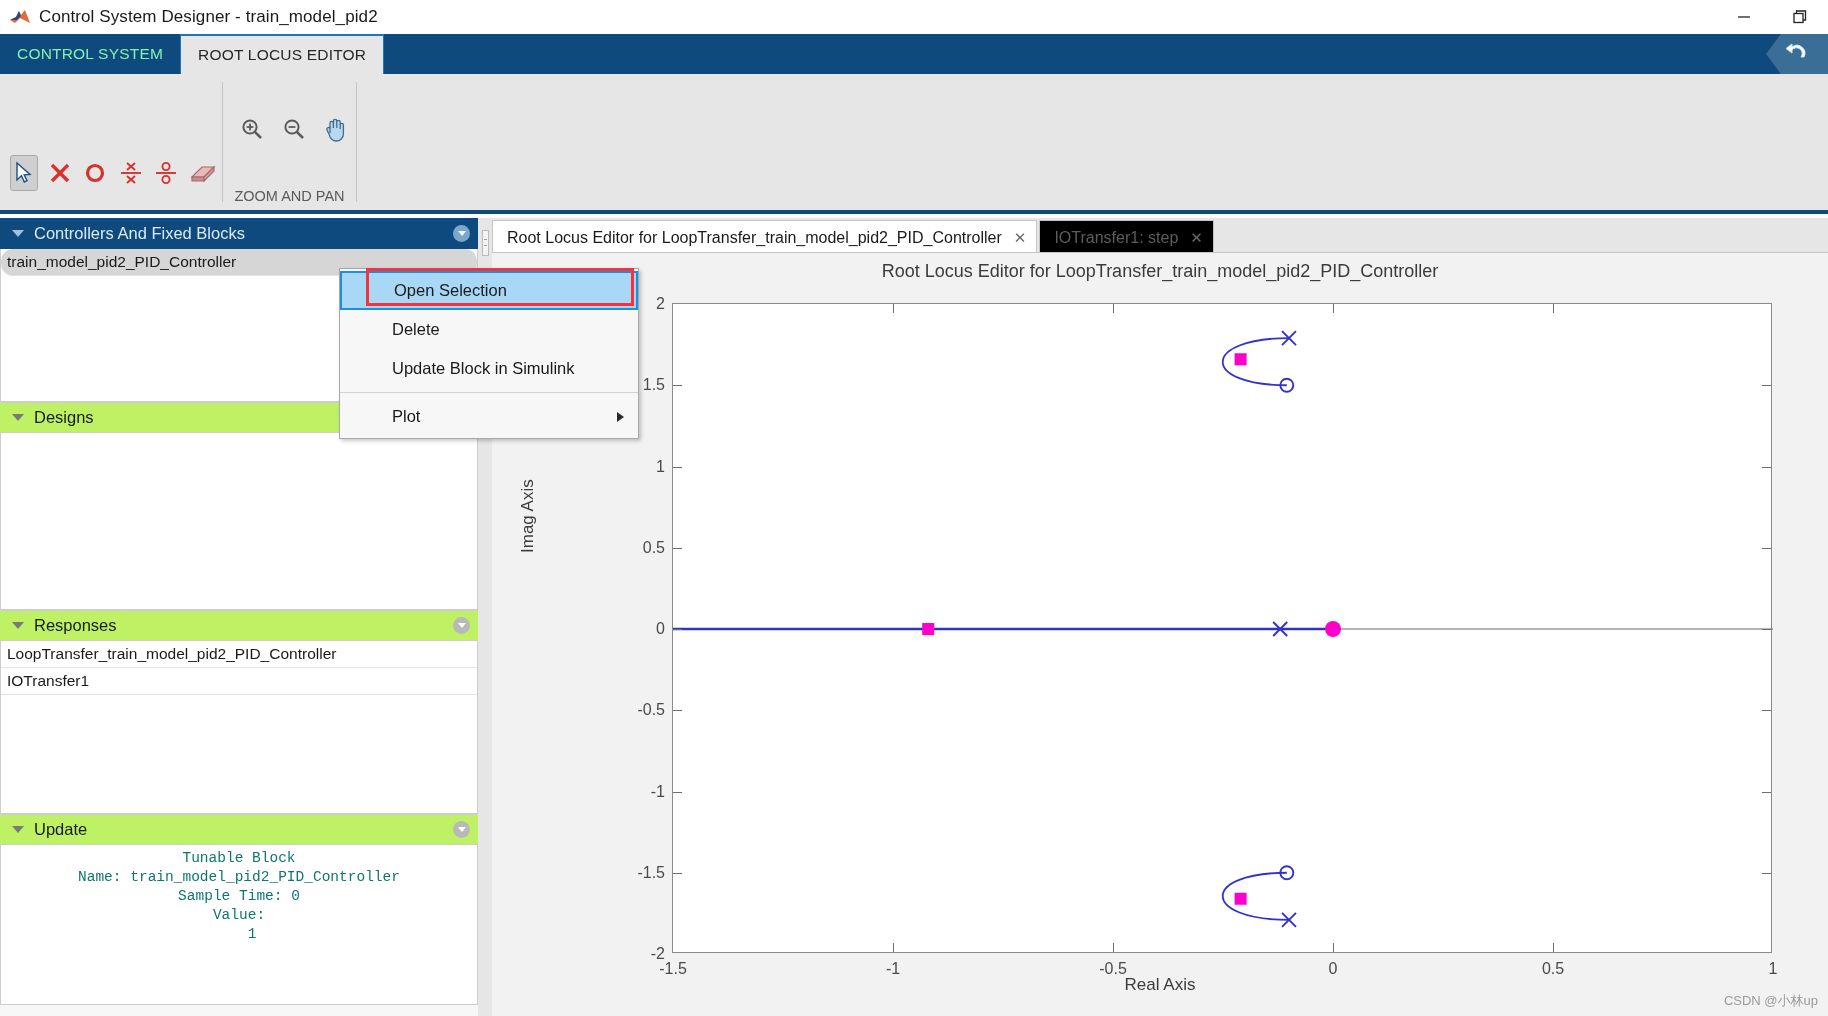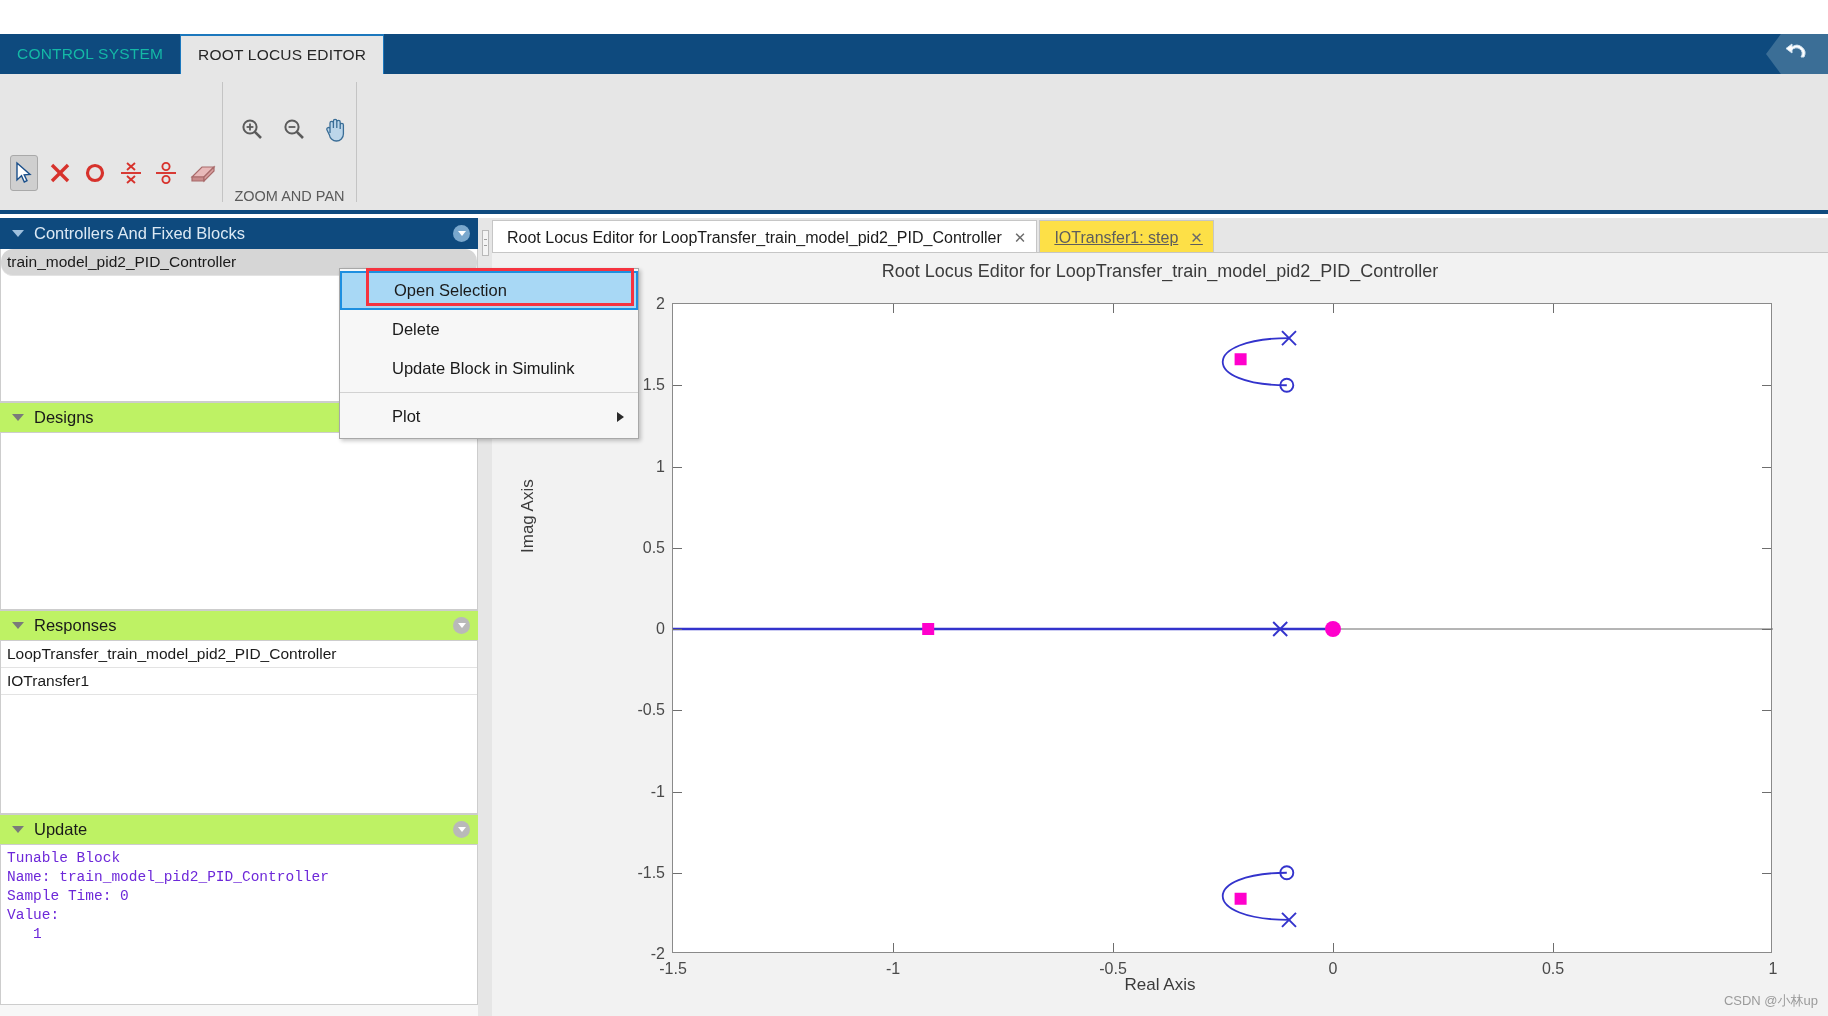--- a/index.html
+++ b/index.html
@@ -30,21 +30,21 @@
     color: #333;
   }
 
   
   .ribbon-tabs {
     position: absolute; left: 0; top: 34px; width: 1828px; height: 40px;
     background: #0e4a7e; display: flex; align-items: stretch;
   }
   .rtab {
     display: flex; align-items: center; padding: 0 17px;
-    font-size: 15.5px; color: #14b8a6; letter-spacing: .2px;
+    font-size: 15.5px; color: #86efac; letter-spacing: .2px;
     cursor: default;
   }
   .rtab.active {
     background: #e6e6e6; color: #262626;
     border-left: 1px solid #1c78bd; border-right: 1px solid #1c78bd;
     border-top: 2px solid #1c78bd;
   }
   .ribbon-right { margin-left: auto; display: flex; align-items: center; }
   .undo-chip {
     width: 62px; height: 40px; background: #3b6e96;
@@ -109,22 +109,23 @@
   }
   .listbox { background: #ffffff; border: 1px solid #cdcdcd; border-top: none; }
   .listrow {
     height: 27px; display: flex; align-items: center; padding: 0 6px;
     font-size: 15.5px; color: #1a1a1a; border-bottom: 1px solid #e3e3e3;
   }
   .listrow.sel { background: #d6d6d6; border-radius: 12px; }
   .previewbox {
     background: #ffffff; border: 1px solid #cdcdcd; border-top: none;
     font-family: "Liberation Mono", monospace; font-size: 14.5px;
-    color: #6d28d9; padding: 4px 6px; white-space: pre; line-height: 19px;
+    color: #0f766e; padding: 4px 6px; white-space: pre; line-height: 19px;
     overflow: hidden;
+    text-align: center;
   }
 
   
   .splitter {
     position: absolute; left: 478px; top: 218px; width: 14px; height: 798px;
     background: #e6e6e6;
   }
   .splitter .grip {
     position: absolute; left: 4px; top: 12px; width: 7px; height: 26px;
     background: #f4f4f4; border: 1px solid #b9b9b9;
@@ -140,21 +141,21 @@
   .doctabs {
     position: absolute; left: 492px; top: 218px; width: 1336px; height: 36px;
     background: #e6e6e6; display: flex; align-items: flex-end;
   }
   .dtab {
     height: 34px; display: flex; align-items: center;
     padding: 0 10px 0 14px; font-size: 16px; border: 1px solid #c6c6c6;
     border-bottom: none; margin-right: 2px;
   }
   .dtab.active { background: #ffffff; color: #1a1a1a; }
-  .dtab.inactive { background: #fde047; color: #5d5d5d; text-decoration: underline; }
+  .dtab.inactive { background: #000000; color: #5d5d5d; }
   .dtab .xclose { margin-left: 12px; font-size: 15px; color: #6b6b6b; }
 
   
   .plotpanel {
     position: absolute; left: 492px; top: 252px; width: 1336px; height: 764px;
     background: #f2f2f2; border-top: 1px solid #c6c6c6;
   }
   .plot-title {
     position: absolute; top: 8px; left: 0; width: 100%;
     text-align: center; font-size: 18px; color: #3b3b3b;
@@ -214,20 +215,42 @@
   .redbox {
     position: absolute; left: 366px; top: 268px; width: 268px; height: 38px;
     border: 3px solid #f5333f; z-index: 45; pointer-events: none;
   }
 </style>
 </head>
 <body>
 
 <div id="app">
 
+  <div class="titlebar">
+    <span class="matlab-logo">
+      <svg width="22" height="20" viewBox="0 0 22 20">
+        <path d="M1 13 L7 10 L10 4 L12 8 L16 3 L21 16 L11 11 L6 16 Z" fill="#e36a3b"></path>
+        <path d="M1 13 L7 10 L10 4 L12 9 L8 13 Z" fill="#2a4a7a"></path>
+      </svg>
+    </span>
+    <span class="title-text">Control System Designer - train_model_pid2</span>
+    <div class="win-buttons">
+      <div class="win-btn">
+        <svg width="16" height="16" viewBox="0 0 16 16">
+            <line x1="2" y1="8" x2="14" y2="8" stroke="#222" stroke-width="1.3"></line>
+          </svg>
+      </div>
+      <div class="win-btn">
+        <svg width="16" height="16" viewBox="0 0 16 16">
+          <rect x="2" y="4.5" width="9" height="9" fill="none" stroke="#222" stroke-width="1.3"></rect>
+          <polyline points="4.5,4.5 4.5,2 13.5,2 13.5,11 11,11" fill="none" stroke="#222" stroke-width="1.3"></polyline>
+        </svg>
+      </div>
+    </div>
+  </div>
 
   <div class="ribbon-tabs">
     <div class="rtab">CONTROL SYSTEM</div>
     <div class="rtab active">ROOT LOCUS EDITOR</div>
     <div class="ribbon-right">
       <div class="undo-chip">
         <span>
           <svg width="28" height="24" viewBox="0 0 28 24">
             <path d="M21 17 A8 8 0 0 0 9 7 L9 4 L3 8.5 L9 13 L9 10 A5 5 0 0 1 18 17 Z" fill="#ffffff" stroke="#cfe2f0" stroke-width="1"></path>
           </svg>

